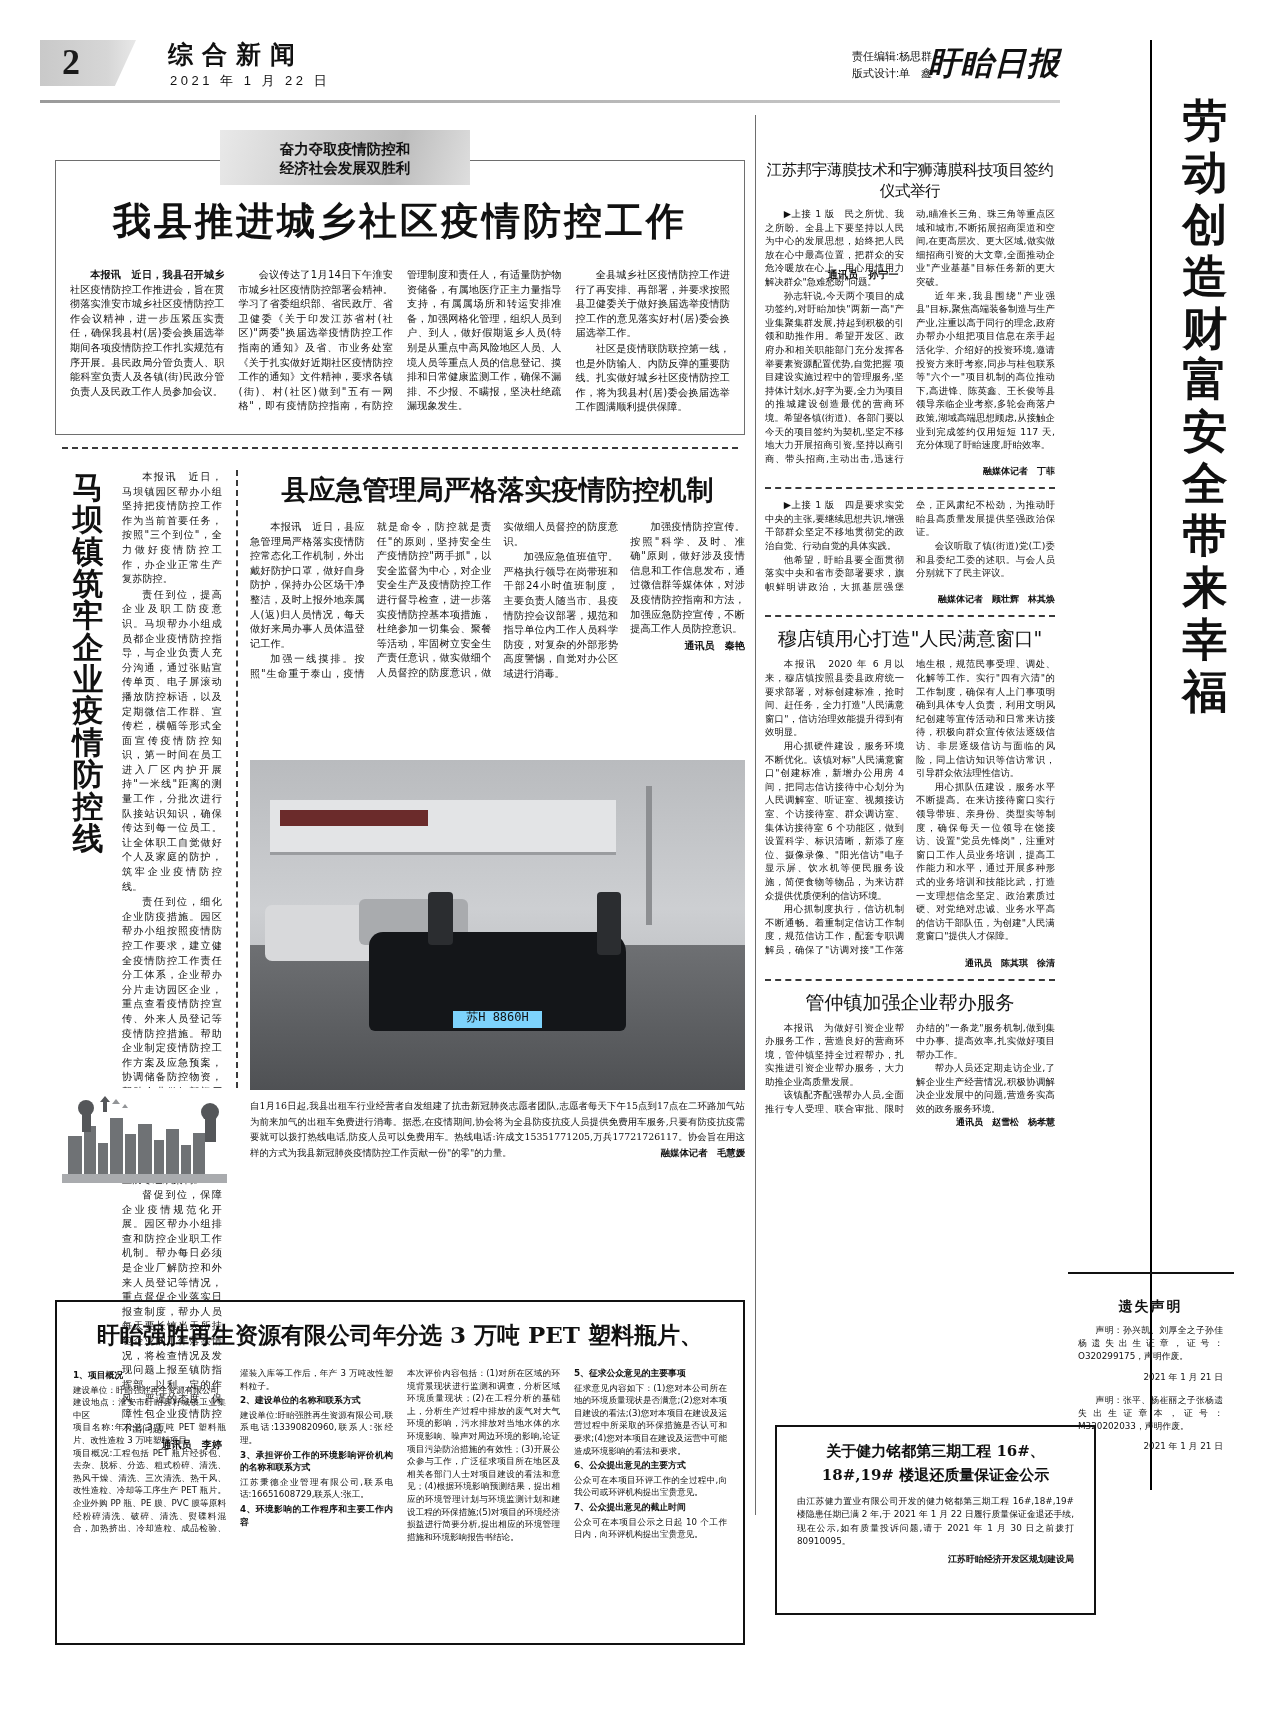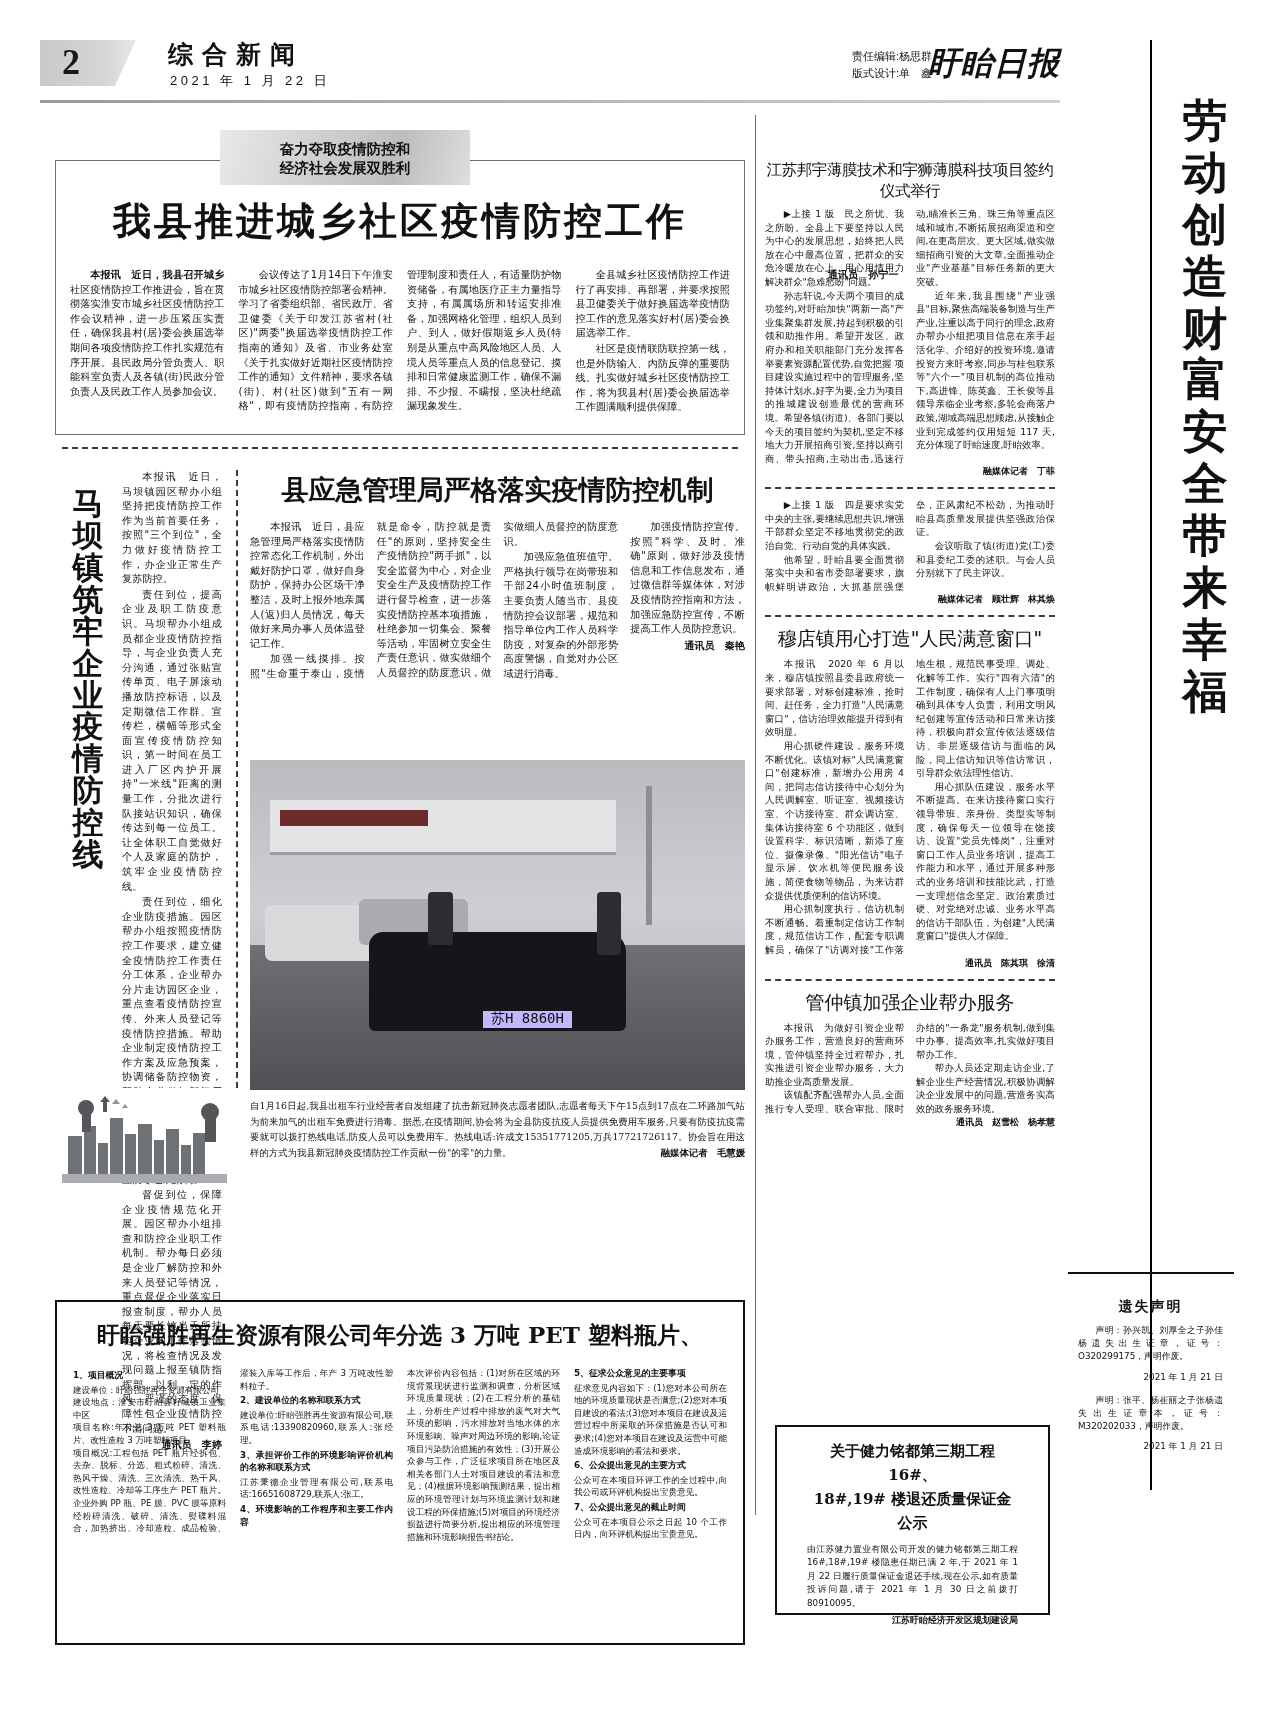--- a/index.html
+++ b/index.html
@@ -96,21 +96,21 @@
     letter-spacing: 3px; font-family: "DejaVu Serif", serif;
     z-index: 6;
   }
   .lead-cols {
     position: absolute; left: 70px; top: 268px; width: 660px; height: 155px;
     column-count: 4; column-gap: 14px; column-rule: 0;
   }
 
   
   .mb-headline {
-    position: absolute; left: 62px; top: 488px; width: 52px; height: 620px;
+    position: absolute; left: 62px; top: 472px; width: 52px; height: 620px;
     font-size: 31px; font-weight: 700; line-height: 1.03;
     font-family: "DejaVu Serif", serif; text-align: center;
   }
   .mb-body {
     position: absolute; left: 122px; top: 470px; width: 100px; height: 620px;
   }
   .mb-city {
     position: absolute; left: 62px; top: 1088px; width: 165px; height: 95px;
     background: #ffffff;
   }
@@ -170,22 +170,22 @@
     font-family: "DejaVu Sans", sans-serif;
     column-count: 2; column-gap: 12px;
   }
   .r-body p { text-indent: 2em; }
   .r-byline { text-align: right; font-size: 9px; font-weight: 700;
     font-family: "DejaVu Sans", sans-serif; }
   .r-sep { border-top: 2px dashed #3a3a3a; margin: 9px 0 9px 0; }
 
   
   .notice-box {
-    position: absolute; left: 775px; top: 1425px; width: 275px; height: 190px;
-    border: 2px solid #111; padding: 12px 30px;
+    position: absolute; left: 775px; top: 1425px; width: 321px; height: 190px;
+    border: 2px solid #111; padding: 12px 20px;
   }
   .notice-title {
     text-align: center; font-size: 15px; font-weight: 700; line-height: 24px;
     font-family: "DejaVu Serif", serif;
   }
   .notice-body {
     margin-top: 8px; font-size: 8.8px; line-height: 13.4px; text-align: justify;
     font-family: "DejaVu Sans", sans-serif;
   }
   .notice-sign { text-align: right; font-size: 9px; font-weight: 700; margin-top: 4px;
@@ -210,22 +210,22 @@
   .ph-ground { position:absolute; left:0; right:0; bottom:0; height:44%; background: linear-gradient(#6e7073,#4f5154); }
   .ph-canopy { position:absolute; left:4%; top:12%; width:70%; height:16%; background:#e3e4e6; box-shadow: 0 3px 0 #9a9c9f; }
   .ph-band { position:absolute; left:6%; top:15%; width:30%; height:5%; background:#6b2b2b; }
   .ph-car { position:absolute; border-radius:6px; background:#1d1f22; }
   .ph-car.main { left:24%; top:52%; width:52%; height:30%; border-radius:14px 20px 6px 6px; background:#141619; }
   .ph-car.left { left:3%; top:44%; width:26%; height:17%; background:#d8d9db; border-radius:7px; }
   .ph-car.left2 { left:22%; top:42%; width:22%; height:14%; background:#a9abae; border-radius:6px; }
   .ph-person { position:absolute; background:#2b2d30; border-radius:4px; }
   .ph-person.a { left:36%; top:40%; width:5%; height:16%; }
   .ph-person.b { left:70%; top:40%; width:5%; height:19%; }
-  .ph-plate { position:absolute; left:41%; top:76%; width:18%; height:5.2%; background:#c4b5fd;
-    font-size:14px; text-align:center; color:#111; font-family:"DejaVu Sans Mono", monospace; line-height:1.05;margin-left:30px; }
+  .ph-plate { position:absolute; left:41%; top:76%; width:18%; height:5.2%; background:#7dd3fc;
+    font-size:12px; text-align:center; color:#111; font-family:"DejaVu Sans Mono", monospace; line-height:1.05; }
   .ph-pole { position:absolute; left:80%; top:8%; width:1.2%; height:42%; background:#8d8f92; }
 
   
   .city-svg { width:100%; height:100%; display:block; }
 </style>
 </head>
 <body>
 
 <div class="page">
 

